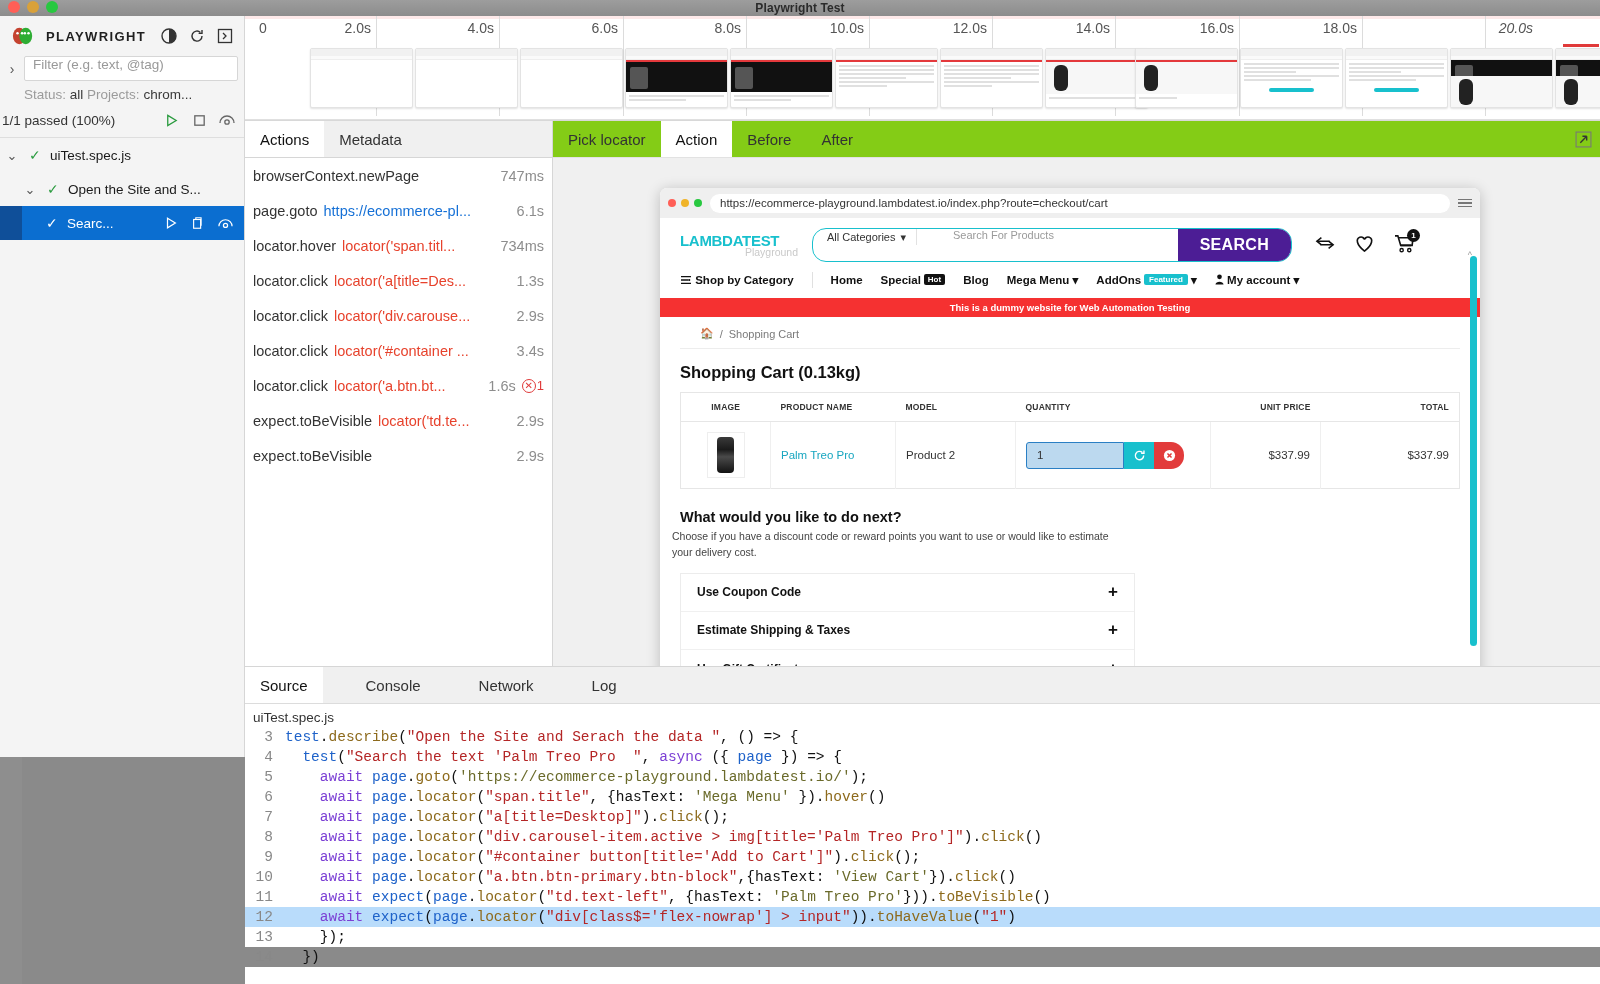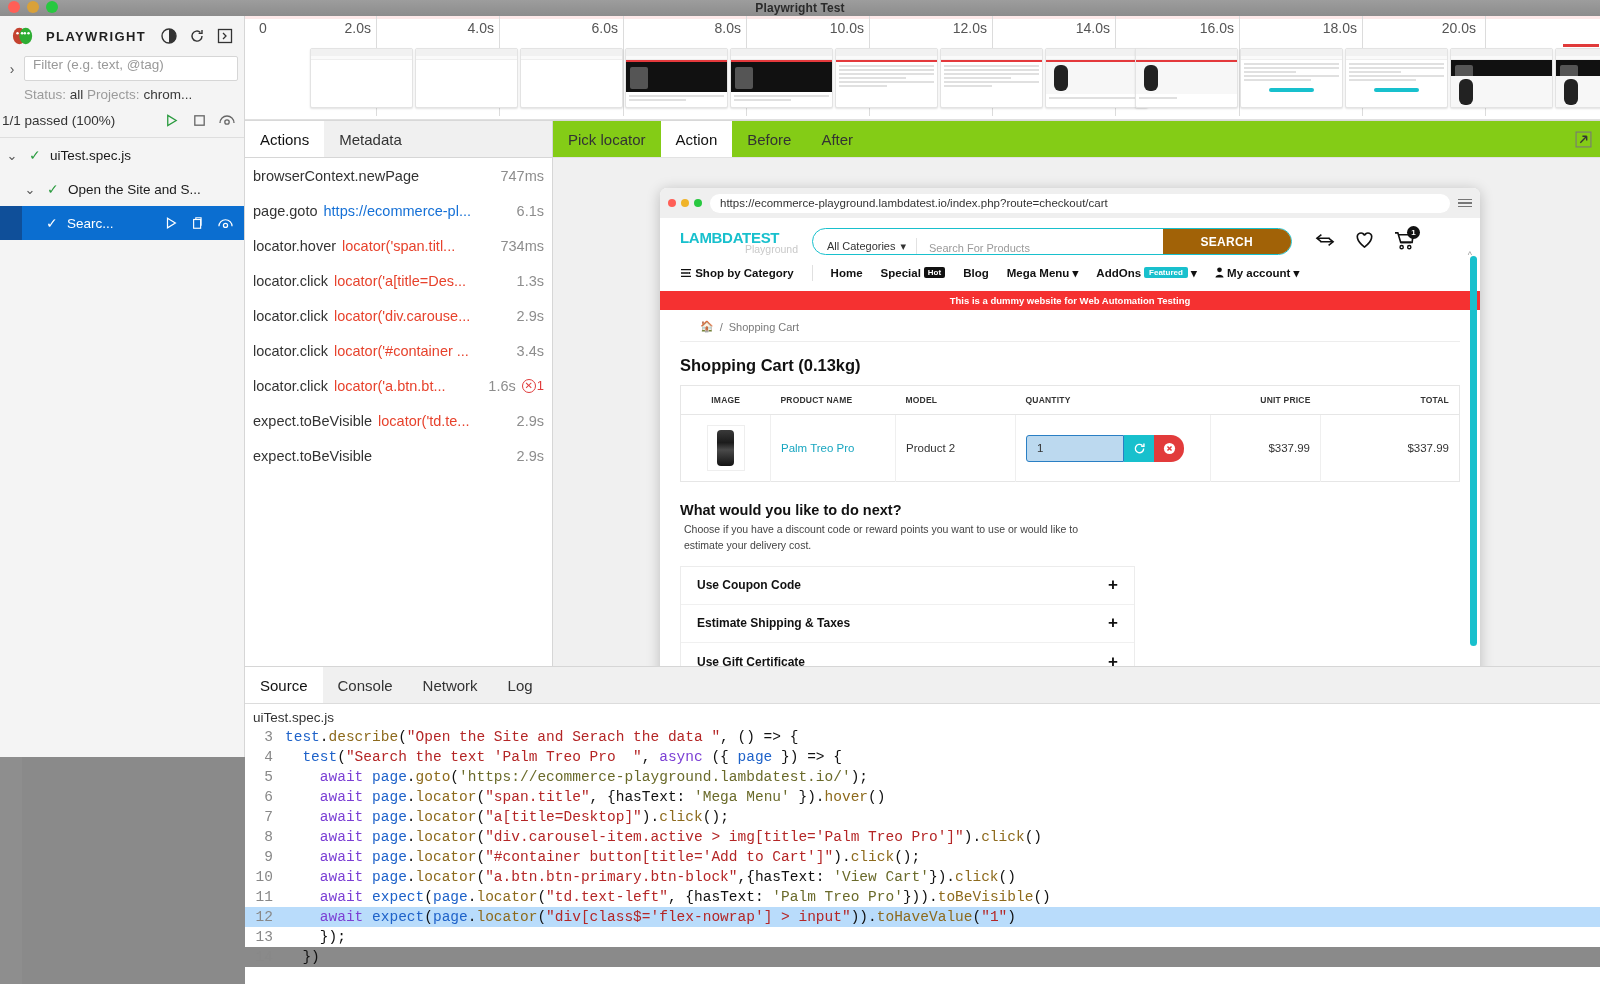--- a/index.html
+++ b/index.html
@@ -211,32 +211,33 @@
   .br-content { position: relative; height: 465px; background: #fff; overflow: hidden; }
 
   
   .lt-head { display: flex; align-items: center; padding: 10px 14px 4px 20px; gap: 14px; }
   .lt-logo { width: 118px; }
   .lt-logo .lt-name {
     font-size: 15px; font-weight: bold; color: #18c0cd; letter-spacing: -.3px;
   }
   .lt-logo .lt-sub { font-size: 10.5px; color: #c9c9c9; text-align: right; margin-top:-3px;}
   .lt-search {
-    flex: 1; max-width: 480px; height: 27px; border: 1.4px solid #18c0cd;
-    border-radius: 14px; display: flex; align-items: flex-end; overflow: hidden;
+    flex: 1; max-width: 480px; height: 34px; border: 1.4px solid #18c0cd;
+    border-radius: 14px; display: flex; align-items: flex-start; overflow: hidden;
     background: #fff;
+    gap: 24px;
   }
   .lt-cat {
     display: flex; align-items: center; gap: 5px; font-size: 11px; color: #333;
     padding: 0 10px 0 14px; border-right: 1px solid #e2e2e2; height: 16px;
   }
   .lt-sinput { flex: 1; padding: 0 12px; font-size: 11px; color: #9a9a9a; }
   .lt-sbtn {
-    background: #a16207; color: #fff; font-size: 12px; font-weight: bold;
-    height: 100%; display: flex; align-items: center; padding: 0 38px;
+    background: #4c1d95; color: #fff; font-size: 16px; font-weight: bold;
+    height: 100%; display: flex; align-items: center; padding: 0 22px;
     letter-spacing: .3px;
   }
   .lt-icons { display: flex; align-items: center; gap: 18px; margin-left: 8px; }
   .lt-cartwrap { position: relative; }
   .lt-badge {
     position: absolute; right: -4px; top: -4px; width: 13px; height: 13px;
     background: #111; color: #fff; border-radius: 50%; font-size: 8px;
     display: flex; align-items: center; justify-content: center; font-weight: bold;
   }
   .lt-nav {
@@ -297,21 +298,21 @@
   .qty-btn {
     width: 30px; height: 27px; display: flex; align-items: center;
     justify-content: center; color: #fff; font-size: 12px;
   }
   .qty-btn.refresh { background: #18c0cd; }
   .qty-btn.remove { background: #e23b3b; border-radius: 0 13px 13px 0; }
   .lt-h2 {
     padding: 20px 20px 4px 20px; font-size: 14.5px; font-weight: bold; color: #111;
   }
   .lt-p {
-    padding: 0 24px; font-size: 10.5px; color: #444; line-height: 1.5;
+    padding: 0 12px; font-size: 10.5px; color: #444; line-height: 1.5;
     max-width: 480px;
   }
   .acc-wrap {
     margin: 12px 20px 0 20px; width: 455px; border: 1px solid #ececec;
   }
   .acc-row {
     display: flex; align-items: center; height: 38px; padding: 0 16px;
     border-bottom: 1px solid #f0f0f0; font-size: 12px; font-weight: bold; color: #111;
   }
   .acc-row:last-child { border-bottom: none; }
@@ -335,21 +336,21 @@
   .snap-caret {
     position: absolute; right: 8px; top: 32px; font-size: 9px; color: #999;
   }
 
   
   .source-panel {
     position: absolute; left: 245px; top: 666px; width: 1355px; height: 318px;
     background: #fff; border-top: 1px solid #d6d6d6;
   }
   .src-tabbar {
-    display: flex; height: 37px; background: #f0f0f0; border-bottom: 1px solid #dcdcdc;
+    display: flex; height: 37px; background: #f0f0f0; border-bottom: 1px solid #dcdcdc; gap: 28px;
   }
   .src-filename {
     padding: 6px 0 2px 8px; font-size: 13.5px; color: #333;
   }
   .code {
     font-family: "Liberation Mono", monospace; font-size: 14.5px;
     line-height: 20px; white-space: pre; overflow: hidden;
   }
   .code-line { display: flex; height: 20px; }
   .code-line.hl { background: #b9dcfb; }
@@ -502,21 +503,21 @@
         <div class="tl-label" style="left: 624px;">10.0s</div>
         <div class="tl-tick" style="left: 747px;"></div>
         <div class="tl-label" style="left: 747px;">12.0s</div>
         <div class="tl-tick" style="left: 870px;"></div>
         <div class="tl-label" style="left: 870px;">14.0s</div>
         <div class="tl-tick" style="left: 994px;"></div>
         <div class="tl-label" style="left: 994px;">16.0s</div>
         <div class="tl-tick" style="left: 1117px;"></div>
         <div class="tl-label" style="left: 1117px;">18.0s</div>
         <div class="tl-tick" style="left: 1240px;"></div>
-        <div class="tl-label" style="left: 1236px;">20.0s</div>
+        <div class="tl-label" style="left: 1293px; font-style: italic;">20.0s</div>
       </div>
     <div class="tl-frames" id="tl-frames">
         <div class="tl-frame" style="left: 65px;">
           <div class="fr-head"></div>
           <div class="fr-nav"></div>
           <div class="fr-body"></div>
         </div>
         <div class="tl-frame" style="left: 170px;">
           <div class="fr-head"></div>
           <div class="fr-nav"></div>

